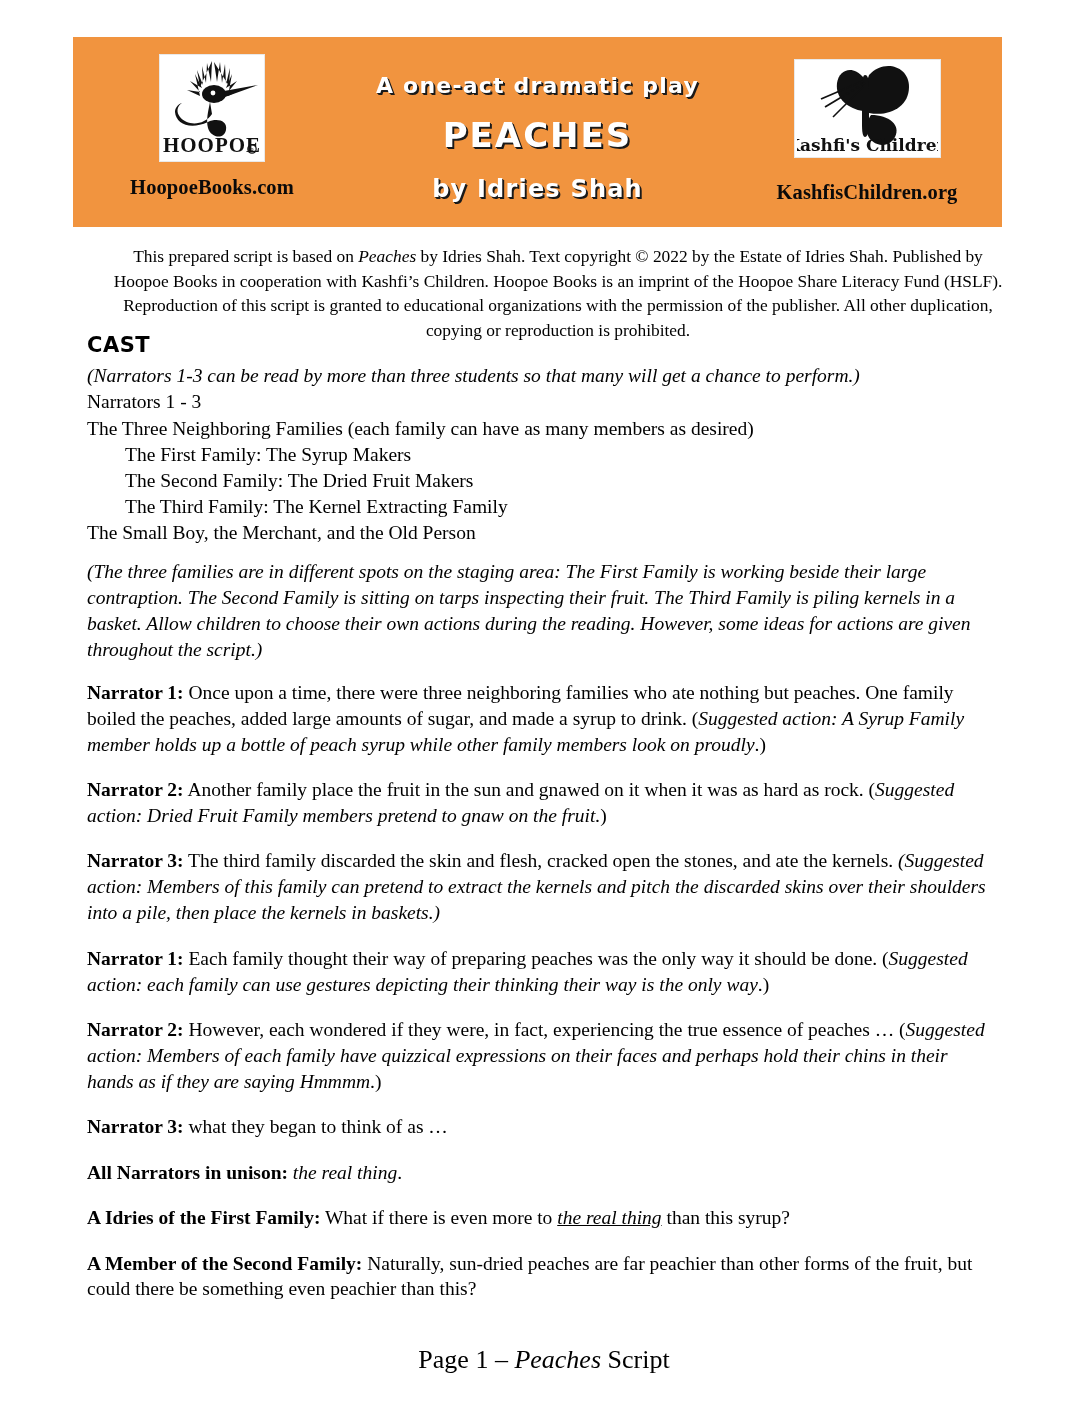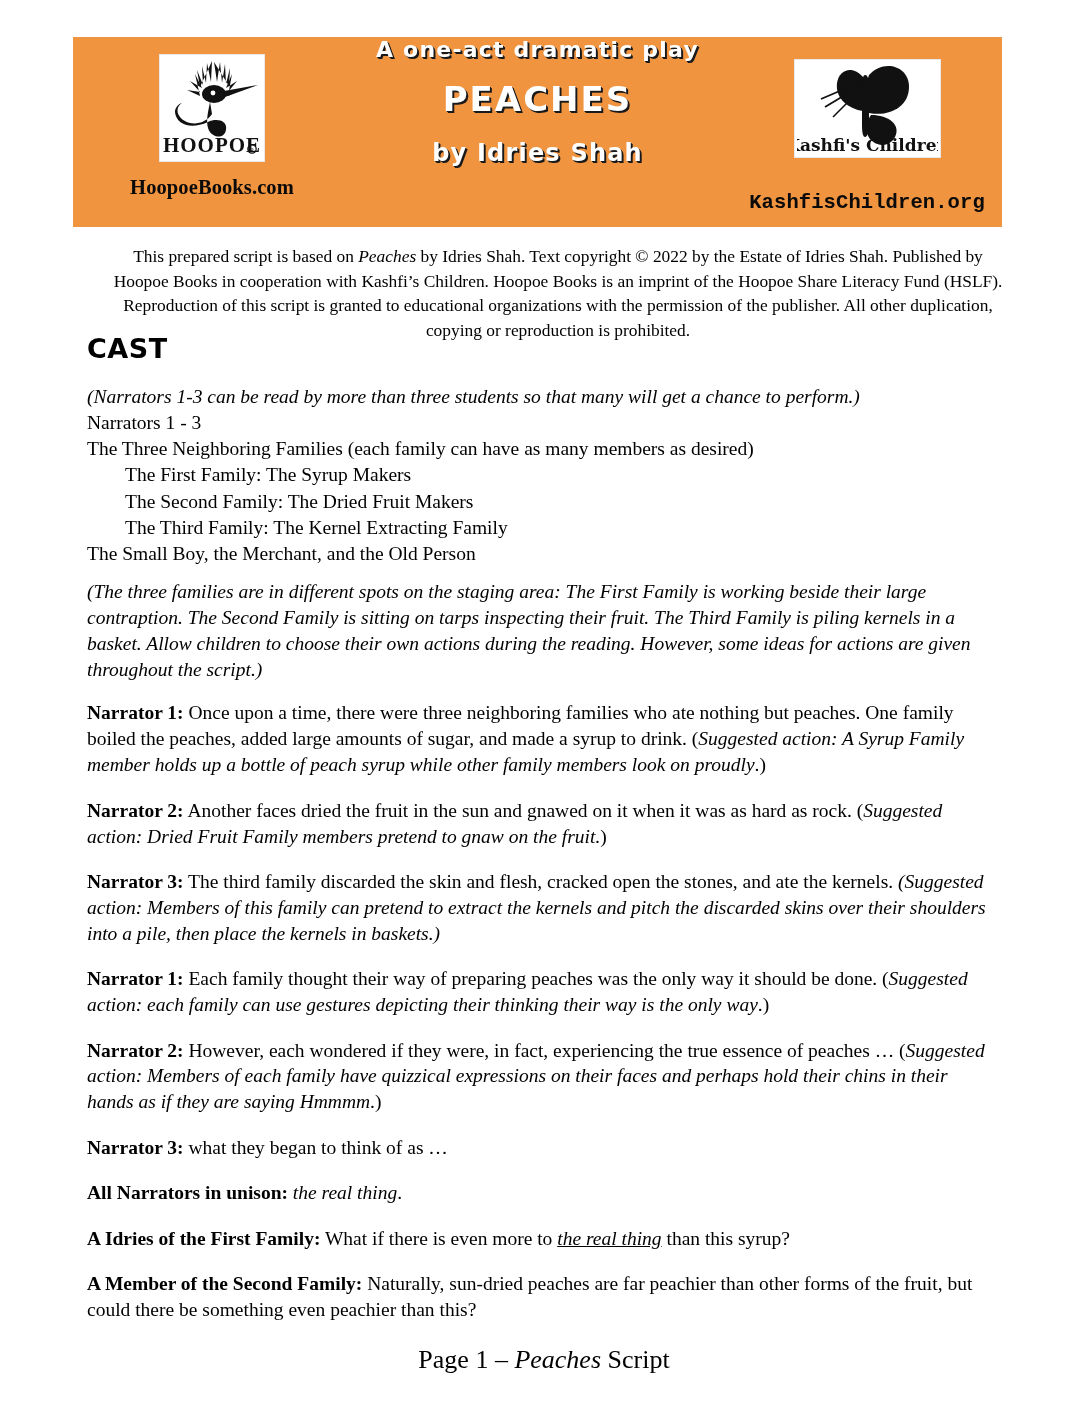--- a/index.html
+++ b/index.html
@@ -53,27 +53,28 @@
 
   .site-url {
     margin-top: 14px;
     font-family: "Liberation Serif", "DejaVu Serif", serif;
     font-weight: bold;
     font-size: 20.5px;
     letter-spacing: 0.1px;
     color: #0a0a0a;
     white-space: nowrap;
   }
-  .banner-side.right .site-url { margin-top: 33px; font-family: Liberation Mono, monospace; }
+  .banner-side.right .site-url { margin-top: 23px; }
 
   .banner-center {
     flex: 1;
     display: flex;
     flex-direction: column;
     align-items: center;
+    padding-top: 36px;
   }
   .comic {
     font-family: "DejaVu Sans", sans-serif;
     font-weight: bold;
     color: #ffffff;
     text-shadow: 2px 2px 0 #1a1a1a, 1px 1px 0 #1a1a1a;
     letter-spacing: 1.2px;
     white-space: nowrap;
   }
   .play-kicker { font-size: 22px; }
@@ -95,23 +96,23 @@
   .content {
     position: absolute;
     left: 87px;
     top: 334px;
     width: 910px;
   }
 
   h1.cast-heading {
     font-family: "DejaVu Sans", sans-serif;
     font-weight: bold;
-    font-size: 27px;
+    font-size: 21px;
     letter-spacing: 0.5px;
-    margin: 0 0 20px 0;
+    margin: 0 0 6px 0;
     line-height: 1.1;
   }
 
   .cast-list { font-size: 19.5px; line-height: 1.345; }
   .cast-list .indent { padding-left: 38px; }
   .cast-list .ital { font-style: italic; }
 
   h1.script-heading {
     font-family: "DejaVu Sans", sans-serif;
     font-weight: bold;
@@ -222,21 +223,21 @@
     <div class="indent">The Second Family: The Dried Fruit Makers</div>
     <div class="indent">The Third Family: The Kernel Extracting Family</div>
     <div>The Small Boy, the Merchant, and the Old Person</div>
   </div>
 
 
   <div class="stage-note">(The three families are in different spots on the staging area: The First Family is working beside their large contraption. The Second Family is sitting on tarps inspecting their fruit. The Third Family is piling kernels in a basket. Allow children to choose their own actions during the reading. However, some ideas for actions are given throughout the script.)</div>
 
   <p class="line"><b>Narrator 1:</b> <span>Once upon a time, there were three neighboring families who ate nothing but peaches. One family boiled the peaches, added large amounts of sugar, and made a syrup to drink. (</span><i>Suggested action: A Syrup Family member holds up a bottle of peach syrup while other family members look on proudly</i><span>.)</span></p>
 
-  <p class="line"><b>Narrator 2:</b> <span>Another faces dried the fruit in the sun and gnawed on it when it was as hard as rock. (</span><i>Suggested action: Dried Fruit Family members pretend to gnaw on the fruit.</i><span>)</span></p>
+  <p class="line"><b>Narrator 2:</b> <span>Another family place the fruit in the sun and gnawed on it when it was as hard as rock. (</span><i>Suggested action: Dried Fruit Family members pretend to gnaw on the fruit.</i><span>)</span></p>
 
   <p class="line"><b>Narrator 3:</b> <span>The third family discarded the skin and flesh, cracked open the stones, and ate the kernels. </span><i>(Suggested action: Members of this family can pretend to extract the kernels and pitch the discarded skins over their shoulders into a pile, then place the kernels in baskets.)</i><span></span></p>
 
   <p class="line"><b>Narrator 1:</b> <span>Each family thought their way of preparing peaches was the only way it should be done. (</span><i>Suggested action: each family can use gestures depicting their thinking their way is the only way</i><span>.)</span></p>
 
   <p class="line"><b>Narrator 2:</b> <span>However, each wondered if they were, in fact, experiencing the true essence of peaches … (</span><i>Suggested action:  Members of each family have quizzical expressions on their faces and perhaps hold their chins in their hands as if they are saying Hmmmm</i><span>.)</span></p>
 
   <p class="line"><b>Narrator 3:</b> <span>what they began to think of as …</span></p>
 
   <p class="line"><b>All Narrators in unison:</b> <i>the real thing</i><span>.</span></p>

